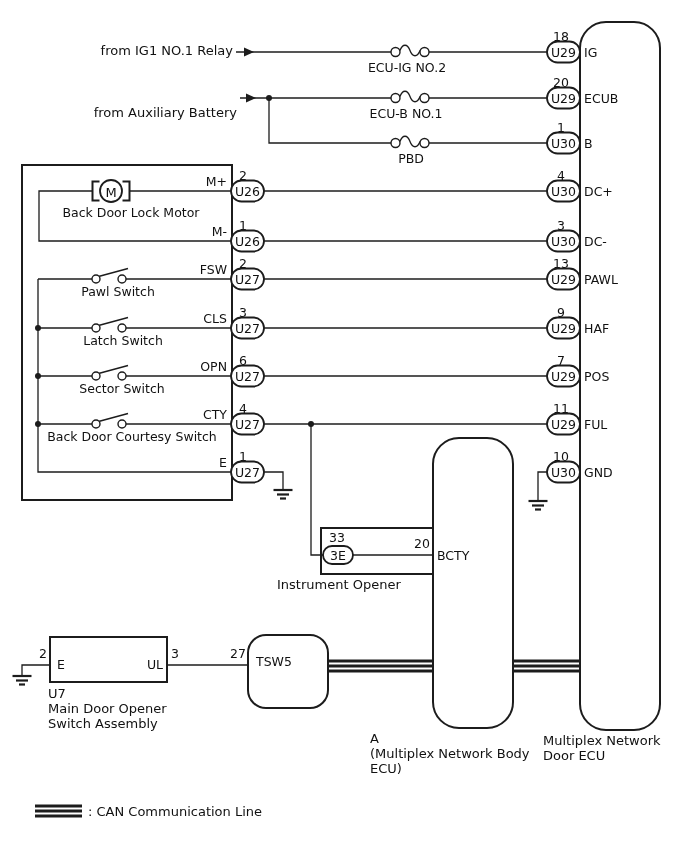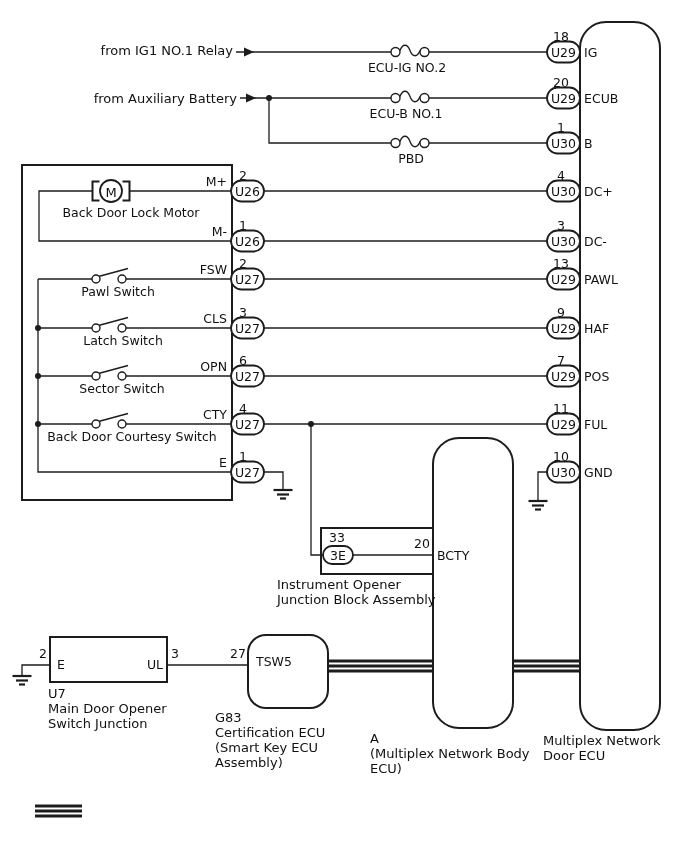--- a/index.html
+++ b/index.html
@@ -183,45 +183,39 @@
       <line x1="328" y1="671" x2="433" y2="671" stroke="#1c1c1c" stroke-width="3.2"></line>
       <line x1="513" y1="661" x2="580" y2="661" stroke="#1c1c1c" stroke-width="3.2"></line>
       <line x1="513" y1="666" x2="580" y2="666" stroke="#1c1c1c" stroke-width="3.2"></line>
       <line x1="513" y1="671" x2="580" y2="671" stroke="#1c1c1c" stroke-width="3.2"></line>
       <line x1="35" y1="806" x2="82" y2="806" stroke="#1c1c1c" stroke-width="3"></line>
       <line x1="35" y1="811" x2="82" y2="811" stroke="#1c1c1c" stroke-width="3"></line>
       <line x1="35" y1="816" x2="82" y2="816" stroke="#1c1c1c" stroke-width="3"></line>
     </svg>
 
   <div class="cap feed" style="right:455px;top:43px">from IG1 NO.1 Relay</div>
-  <div class="cap feed" style="right:451px;top:91px">from Auxiliary Battery</div>
+  <div class="cap feed" style="right:451px;top:105px">from Auxiliary Battery</div>
 
 
   <div class="cap" style="left:277px;top:577px">
     <div>Instrument Opener</div>
-    <div>Junction Block Assembly</div>
   </div>
 
   <div class="cap" style="left:48px;top:686px">
     <div>U7</div>
     <div>Main Door Opener</div>
-    <div>Switch Junction</div>
-  </div>
-
-  <div class="cap" style="left:215px;top:710px">
-    <div>G83</div>
-    <div>Certification ECU</div>
-    <div>(Smart Key ECU</div>
-    <div>Assembly)</div>
-  </div>
+    <div>Switch Assembly</div>
+  </div>
+
 
   <div class="cap" style="left:370px;top:731px">
     <div>A</div>
     <div>(Multiplex Network Body</div>
     <div>ECU)</div>
   </div>
 
   <div class="cap" style="left:543px;top:733px">
     <div>Multiplex Network</div>
     <div>Door ECU</div>
   </div>
 
+  <div class="cap" style="left:88px;top:804px">: CAN Communication Line</div>
 </div>
 
 </body></html>

